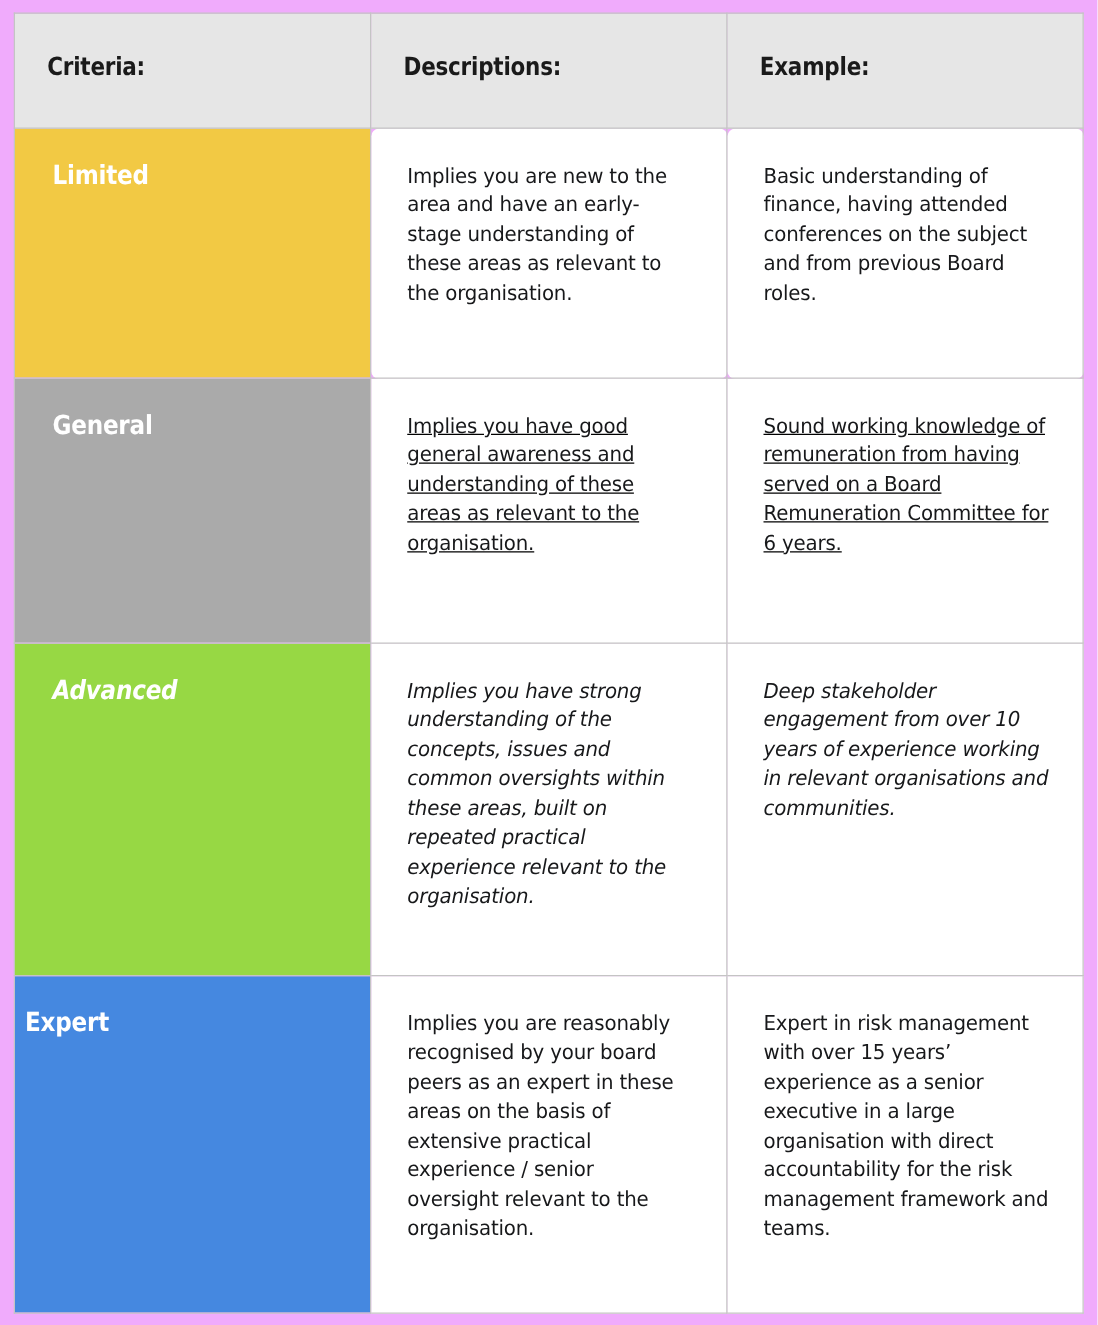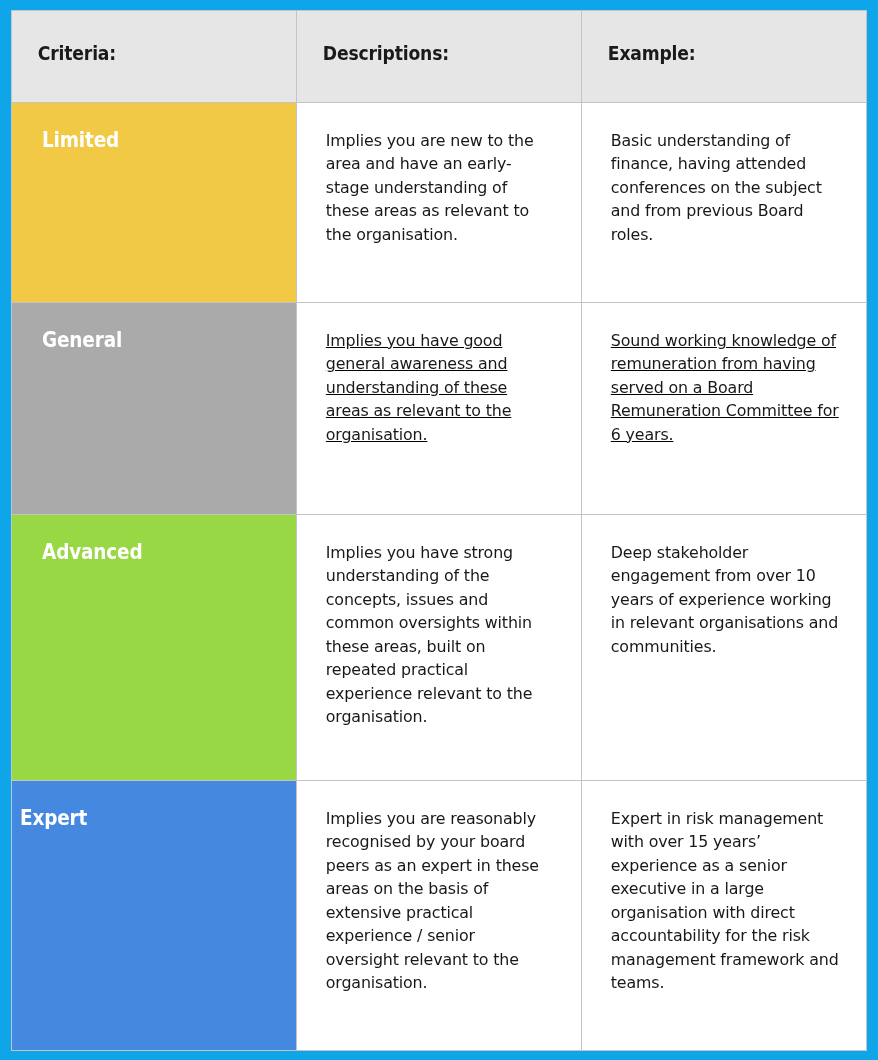--- a/index.html
+++ b/index.html
@@ -11,21 +11,21 @@
     width: 878px;
     height: 1060px;
     font-family: "DejaVu Sans", sans-serif;
     overflow: hidden;
   }
 
   .page {
     position: relative;
     width: 878px;
     height: 1060px;
-    background: #0ea5e9;
+    background: #f0abfc;
   }
 
   table.criteria-table {
     position: absolute;
     left: 11px;
     top: 10px;
     width: 855px;
     border-collapse: collapse;
     table-layout: fixed;
   }
@@ -100,23 +100,23 @@
     letter-spacing: -0.15px;
     transform: scaleX(0.96);
     transform-origin: left top;
   }
   .example-text {
     padding-left: 30px;
     padding-right: 16px;
   }
 
   
-  tr.row-limited  td { height: 199px; }
+  tr.row-limited  td { height: 199px; border-radius: 6px; }
   tr.row-general  td { height: 211px; text-decoration: underline; }
-  tr.row-advanced td { height: 265px; }
+  tr.row-advanced td { height: 265px; font-style: italic; }
   tr.row-expert   td { height: 269px; }
 </style>
 </head>
 <body>
 
 <div class="page">
 
   <table class="criteria-table">
     <colgroup>
       <col class="col-criteria">

